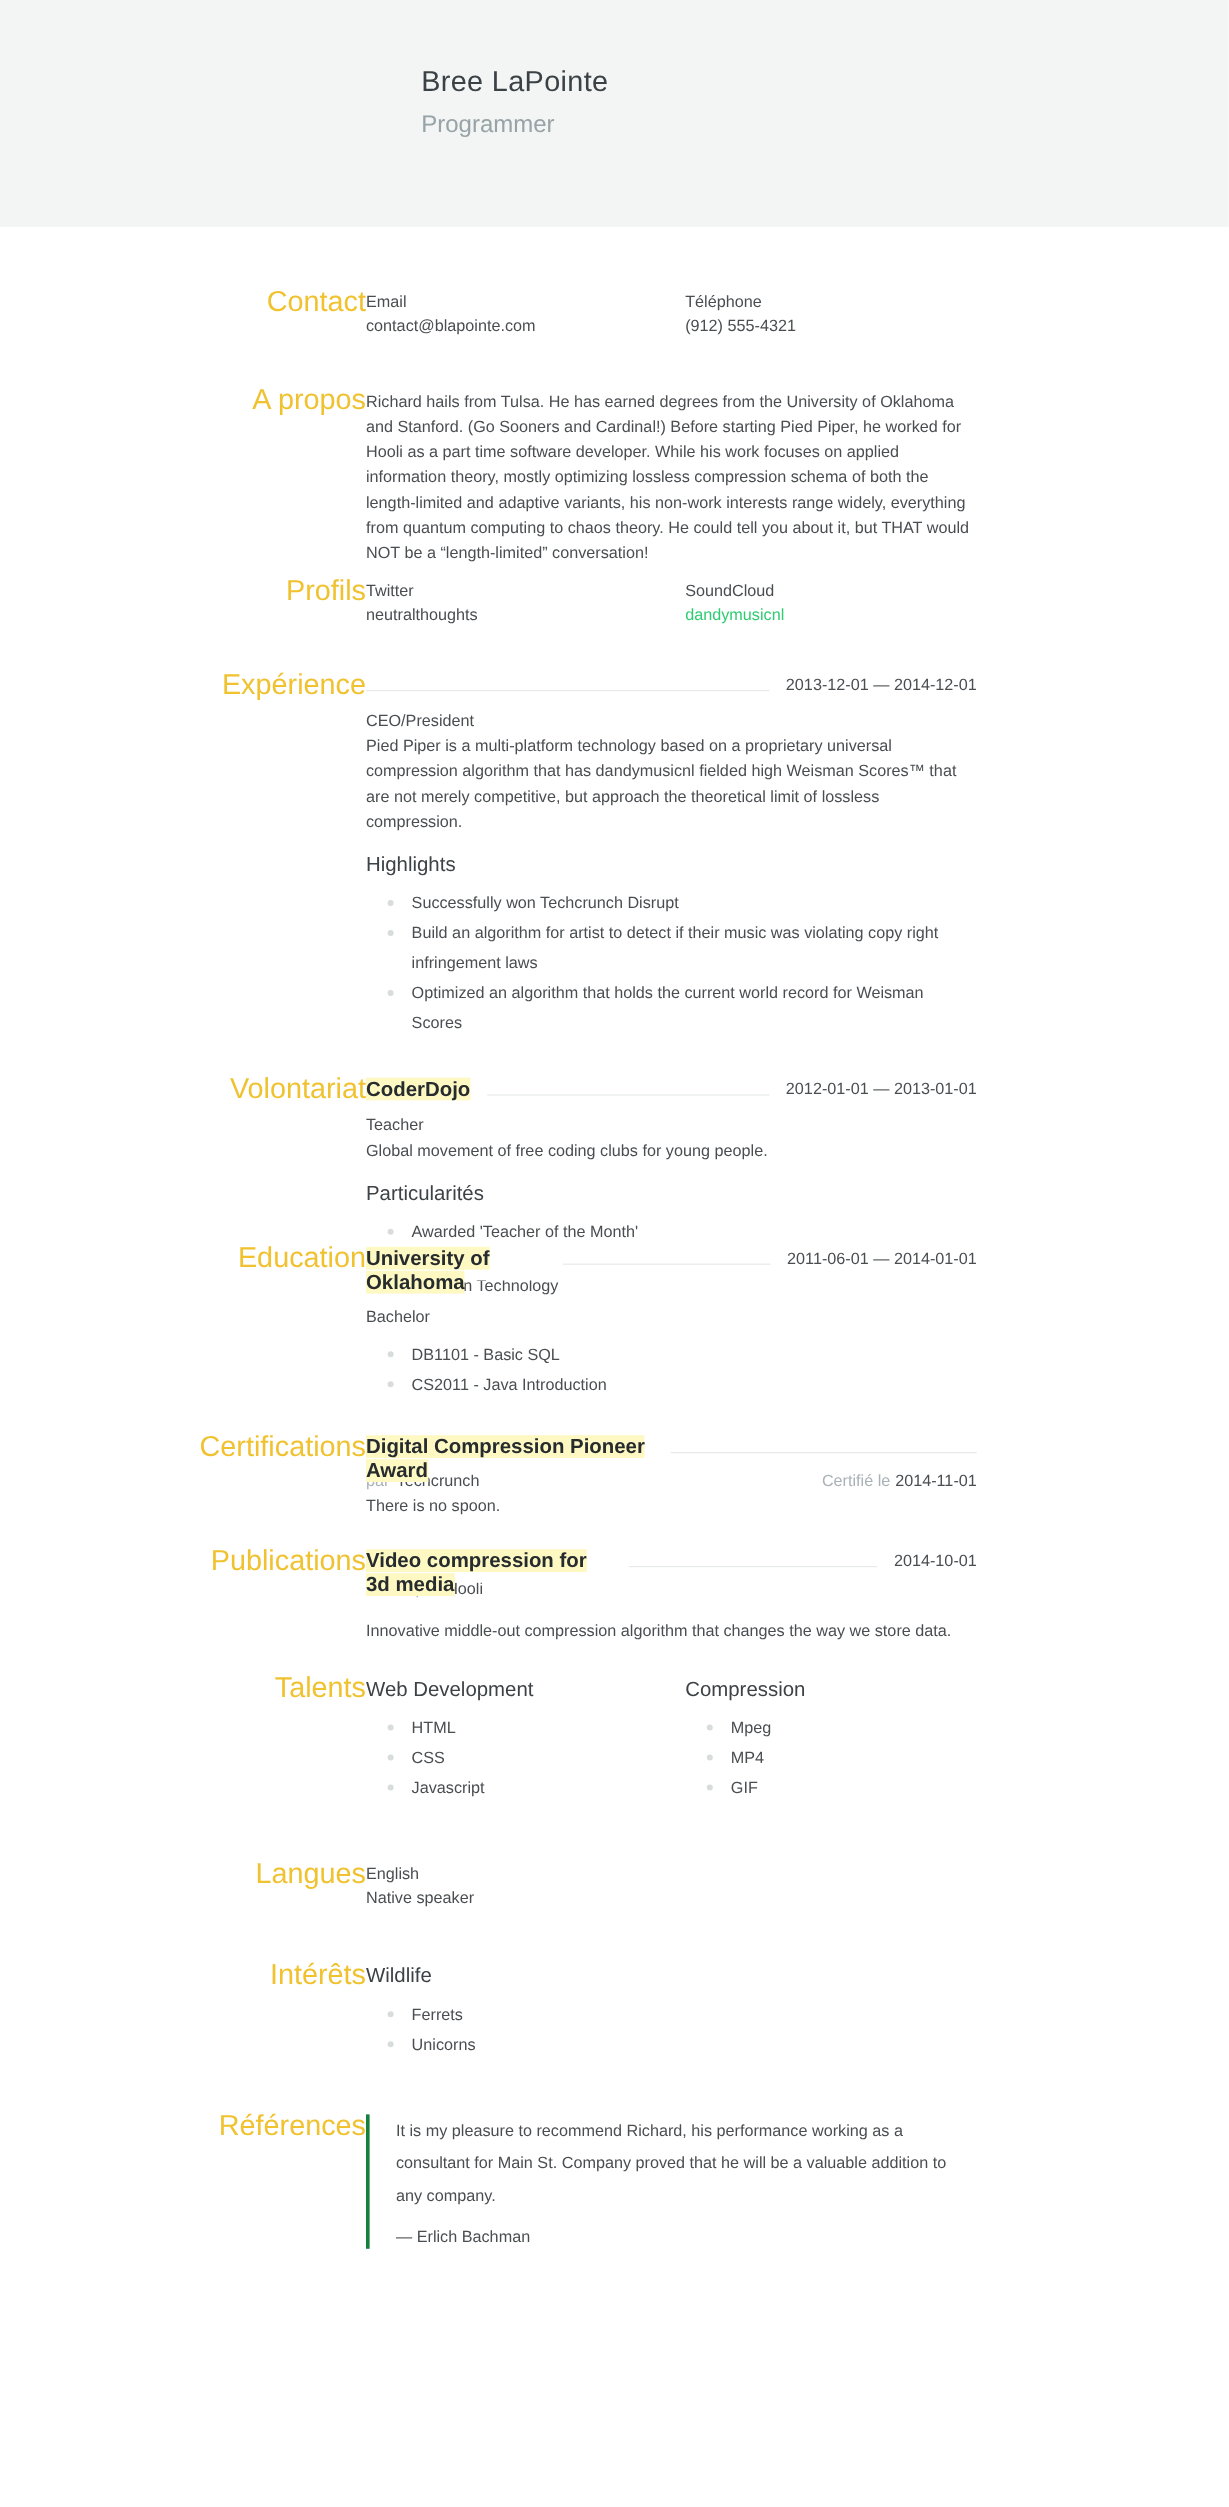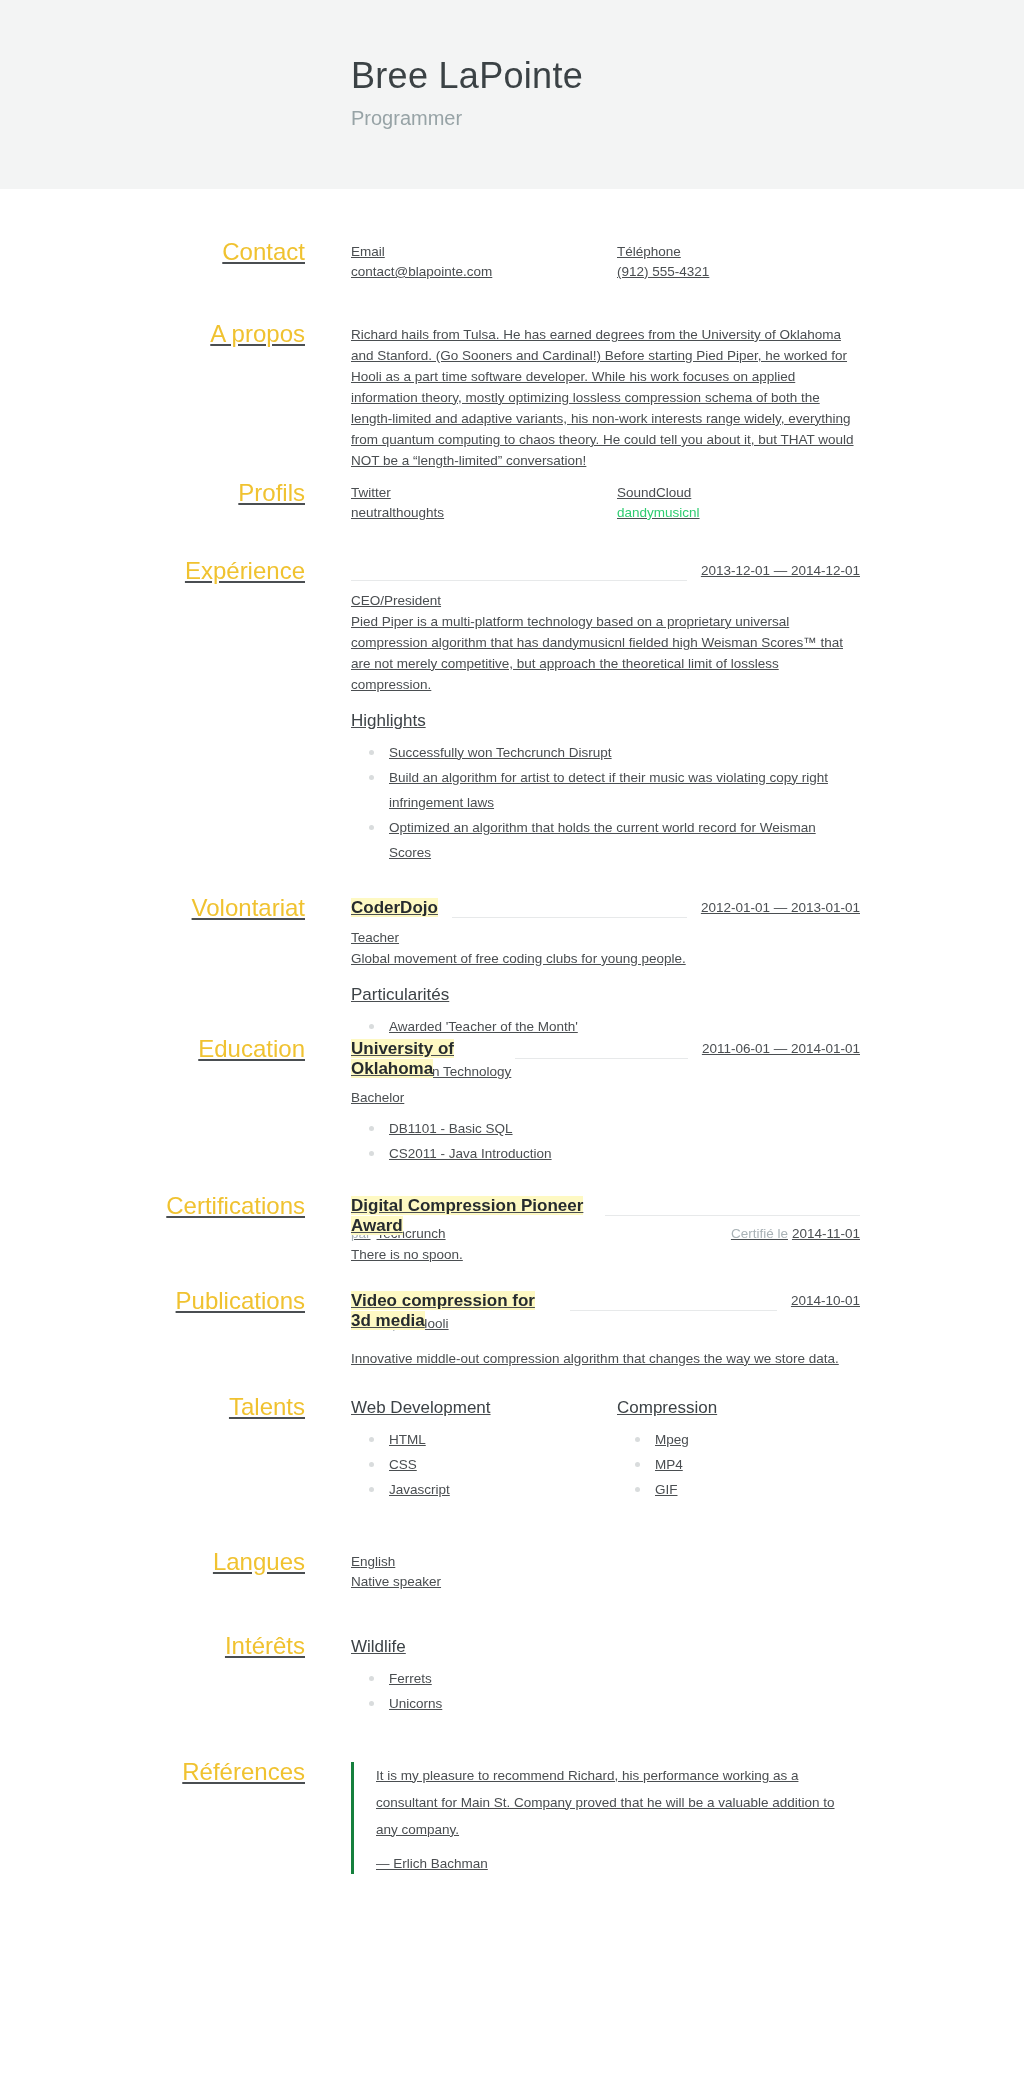--- a/index.html
+++ b/index.html
@@ -2,35 +2,35 @@
 <html><head>
 <meta charset="utf-8">
 <style>
   * { box-sizing: border-box; }
   html,body { margin:0; padding:0; }
   body {
     width:1024px; min-height:2089px; background:#ffffff;
     color:#4a4e51; font-family:"Liberation Sans", sans-serif; font-size:13.5px;
   }
   .header { background:#f3f4f4; height:189px; padding:56px 0 0 351px; }
-  .name { margin:0; font-size:36px; font-weight:500; color:#3b4245; letter-spacing:.3px; line-height:1.1; }
+  .name { margin:0; font-size:24px; font-weight:500; color:#3b4245; letter-spacing:.3px; line-height:1.1; }
   .role { margin:11px 0 0; font-size:20px; color:#97a3a6; font-weight:400; }
 
   .main { padding-top:53px; padding-bottom:95px; }
-  .section { display:grid; grid-template-columns:200px 509px; column-gap:46px; margin-left:105px;text-decoration:underline; }
+  .section { display:grid; grid-template-columns:200px 509px; margin-left:105px; }
   .section-title { grid-column:1; text-align:right; font-size:24px; line-height:28px; color:#f0c230; font-weight:400; margin-top:-4px; }
   .section-body { grid-column:2; min-width:0; }
 
   .pair-grid { display:grid; grid-template-columns:266px 1fr; }
   .field-label, .field-value { line-height:20px; }
   .link { color:#2ecc71; text-decoration:none; cursor:pointer;margin-top:46px; }
 
   p.text { margin:0; line-height:21px; }
 
-  .entry-head { display:flex; align-items:flex-end; }
+  .entry-head { display:flex; align-items:center; }
   .entry-name { margin:0; font-size:17px; line-height:20px; height:20px; font-weight:700; color:#262b2e; position:relative; z-index:2; flex:0 0 auto; }
   .entry-name .txt { background:#fef9c3; }
   .w150 { max-width:150px; } .w240 { max-width:240px; } .w205 { max-width:205px; }
   .head-line { flex:1 1 auto; height:1px; background:#e7e9ea; margin:10px 14px 0 14px; }
   .head-line.from-left { margin-left:0; }
   .head-line.to-right { margin-right:0; }
   .head-date { flex:0 0 auto; line-height:20px; color:#4a4e51; white-space:nowrap; }
 
   .position { margin-top:10px; line-height:20px; }
   .position.tight { margin-top:6px; }

